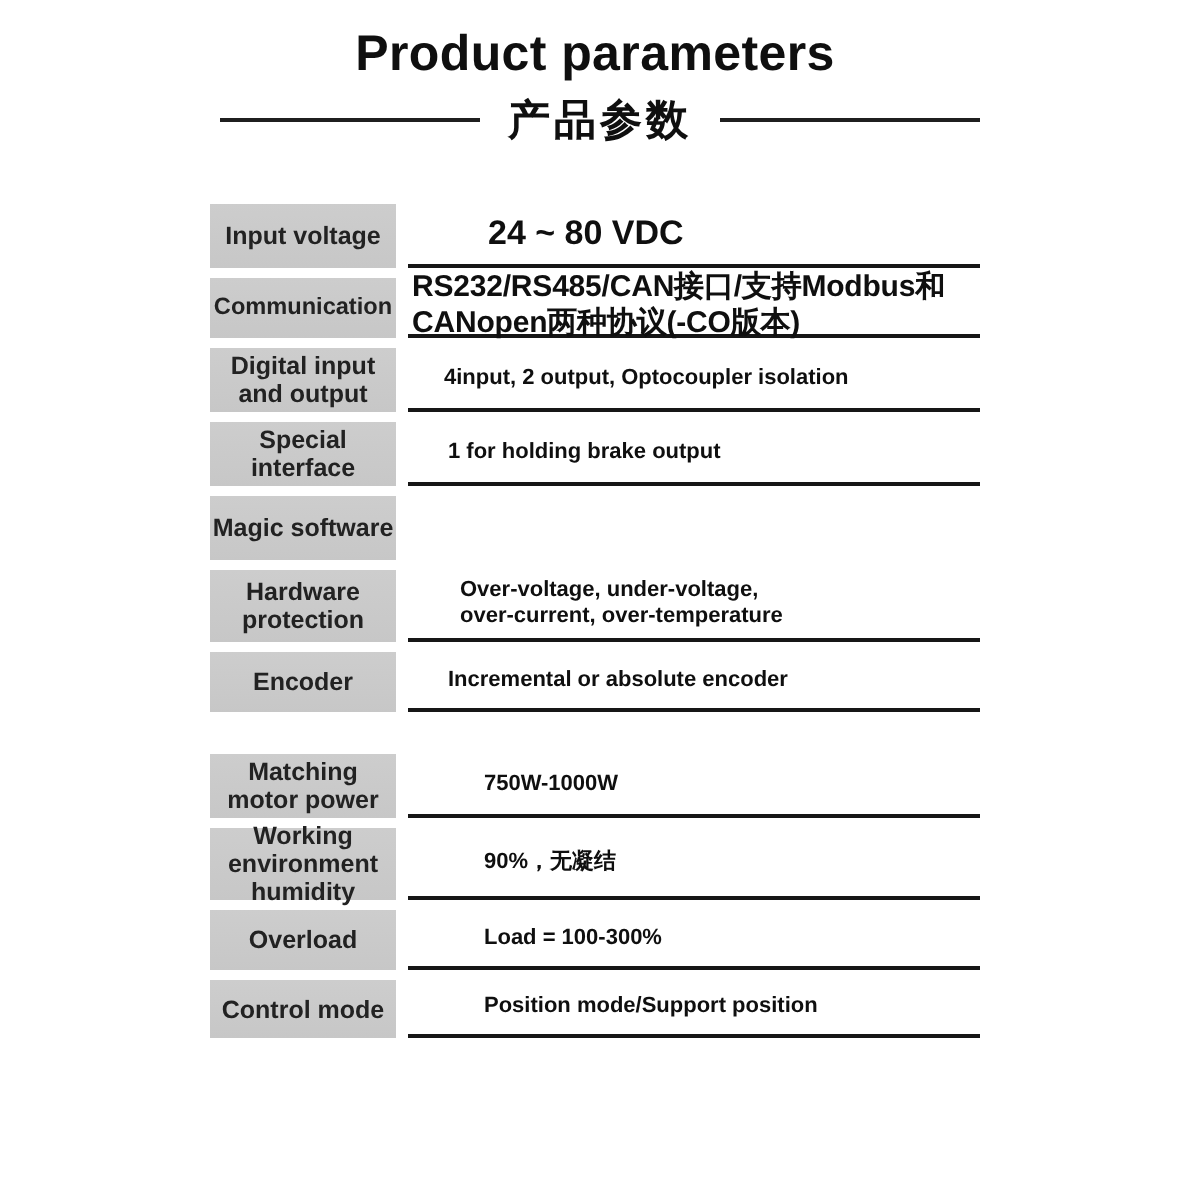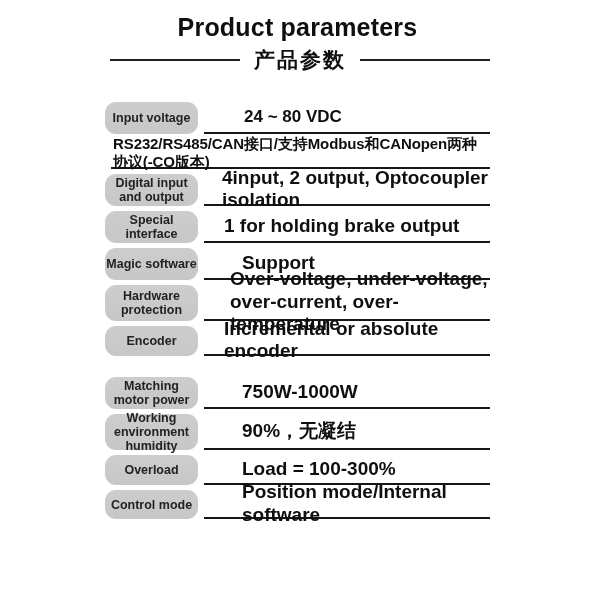--- a/index.html
+++ b/index.html
@@ -45,30 +45,29 @@
     background: linear-gradient(180deg, #cdcdcd 0%, #c7c7c7 100%);
     display: flex;
     align-items: center;
     justify-content: center;
     text-align: center;
     font-weight: bold;
     font-size: 12.5px;
     line-height: 1.12;
     color: #222;
     flex-shrink: 0;
-    border-radius: 11px;
   }
   .value {
     flex: 1;
     margin-left: 6px;
     border-bottom: 2px solid #161616;
     display: flex;
     align-items: center;
     font-weight: bold;
-    font-size: 19px;
+    font-size: 11px;
     color: #0f0f0f;
     padding-left: 38px;
     box-sizing: border-box;
     white-space: pre-line;
     line-height: 1.18;
   }
 
   .r1  { height: 32px; } .r1 .value { font-size: 17px; padding-left: 40px; }
   .r2  { height: 30px; } .r2 .label { font-size: 11.8px; }
                          .r2 .value { font-size: 15px; padding-left: 2px; letter-spacing: -0.1px; }
@@ -98,36 +97,36 @@
     </div>
 
     <div class="table">
 
       <div class="row r1">
         <div class="label">Input voltage</div>
         <div class="value">24 ~ 80 VDC</div>
       </div>
 
       <div class="row r2">
+        <div class="label">Communication</div>
         <div class="value">RS232/RS485/CAN接口/支持Modbus和CANopen两种协议(-CO版本)</div>
       </div>
 
       <div class="row r3">
         <div class="label">Digital input and output</div>
         <div class="value">4input, 2 output, Optocoupler isolation</div>
       </div>
 
       <div class="row r4">
         <div class="label">Special interface</div>
         <div class="value">1 for holding brake output</div>
       </div>
 
       <div class="row r5">
         <div class="label">Magic software</div>
-        <div class="value">Support</div>
       </div>
 
       <div class="row r6">
         <div class="label">Hardware protection</div>
         <div class="value">Over-voltage, under-voltage,
 over-current, over-temperature</div>
       </div>
 
       <div class="row r7">
         <div class="label">Encoder</div>
@@ -145,18 +144,18 @@
       </div>
 
       <div class="row r10">
         <div class="label">Overload</div>
         <div class="value">Load = 100-300%</div>
       </div>
 
 
       <div class="row r12">
         <div class="label">Control mode</div>
-        <div class="value">Position mode/Internal software</div>
+        <div class="value">Position mode/Support position</div>
       </div>
 
     </div>
   </div>
 </div>
 
 </body></html>

